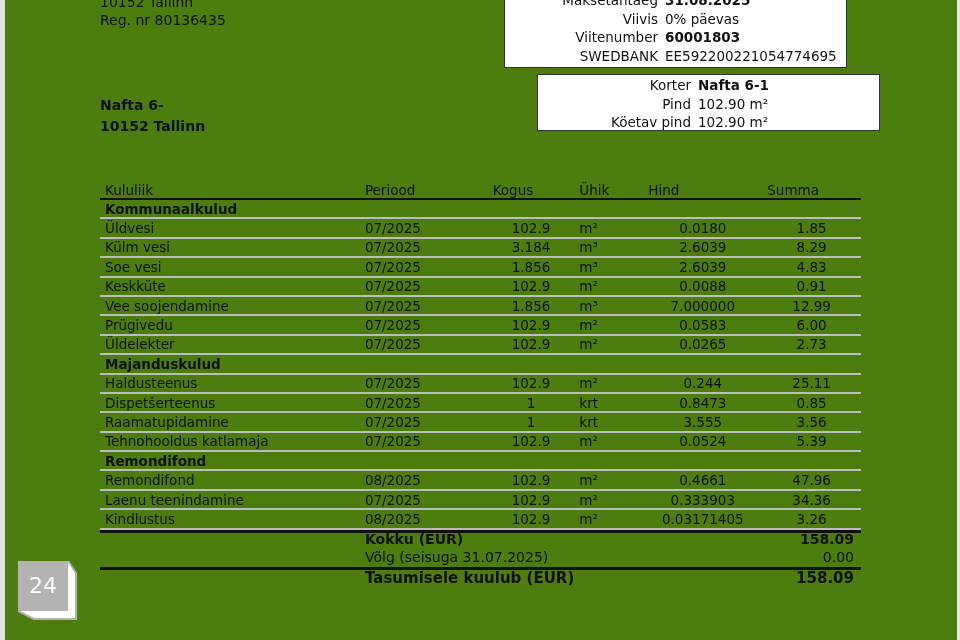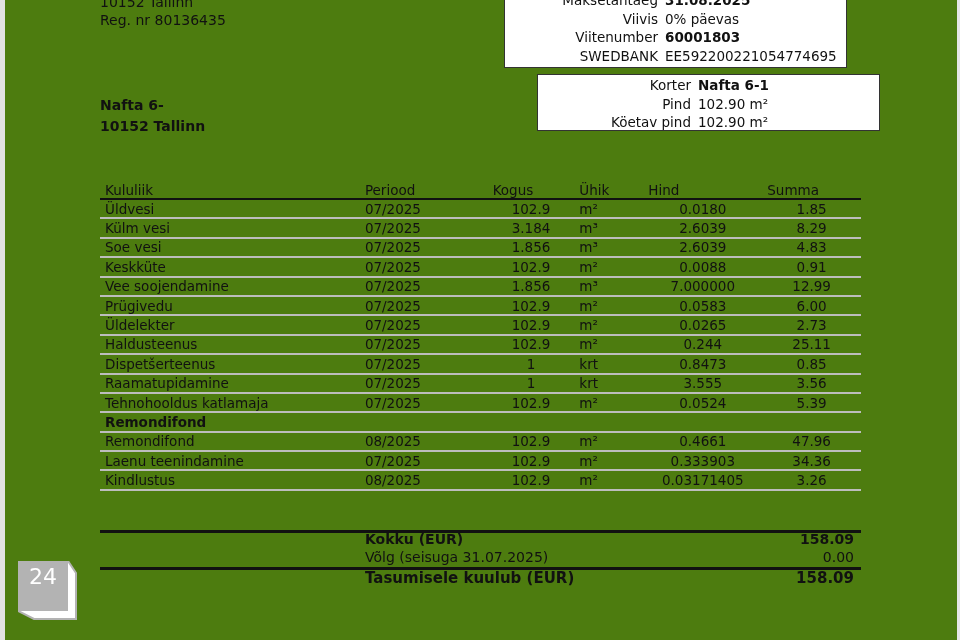--- a/index.html
+++ b/index.html
@@ -87,20 +87,23 @@
       <tr>
         <th class="c-name">Kululiik</th>
         <th class="c-per">Periood</th>
         <th class="c-qty r">Kogus</th>
         <th class="c-unit">Ühik</th>
         <th class="c-price r">Hind</th>
         <th class="c-sum r">Summa</th>
       </tr>
     </thead>
     <tbody id="tbody">
+        <tr class="group">
+          <td colspan="6">Kommunaalkulud</td>
+        </tr>
         <tr class="row">
           <td>Üldvesi</td>
           <td>07/2025</td>
           <td class="r">102.9</td>
           <td>m²</td>
           <td class="r">0.0180</td>
           <td class="r">1.85</td>
         </tr>
         <tr class="row">
           <td>Külm vesi</td>
@@ -142,20 +145,23 @@
           <td class="r">0.0583</td>
           <td class="r">6.00</td>
         </tr>
         <tr class="row">
           <td>Üldelekter</td>
           <td>07/2025</td>
           <td class="r">102.9</td>
           <td>m²</td>
           <td class="r">0.0265</td>
           <td class="r">2.73</td>
+        </tr>
+        <tr class="group">
+          <td colspan="6">Majanduskulud</td>
         </tr>
         <tr class="row">
           <td>Haldusteenus</td>
           <td>07/2025</td>
           <td class="r">102.9</td>
           <td>m²</td>
           <td class="r">0.244</td>
           <td class="r">25.11</td>
         </tr>
         <tr class="row">
@@ -228,14 +234,14 @@
       <span class="val">158.09</span>
     </div>
   </div>
 </div>
 
 <div class="badge">
   <svg width="62" height="62" viewBox="0 0 62 62">
     <polygon points="0,0 50,0 58,12 58,58 16,58 0,50" fill="#fff" stroke="#b3b3b3" stroke-width="2"></polygon>
     <polygon points="0,0 50,0 50,50 0,50" fill="#b3b3b3"></polygon>
   </svg>
-  <span style="position:absolute;left:0;top:3px;width:50px;text-align:center;color:#fff;font-size:22px;line-height:26px;">24</span>
+  <span style="position:absolute;left:0;top:12px;width:50px;text-align:center;color:#fff;font-size:22px;line-height:26px;">24</span>
 </div>
 
 </body></html>

